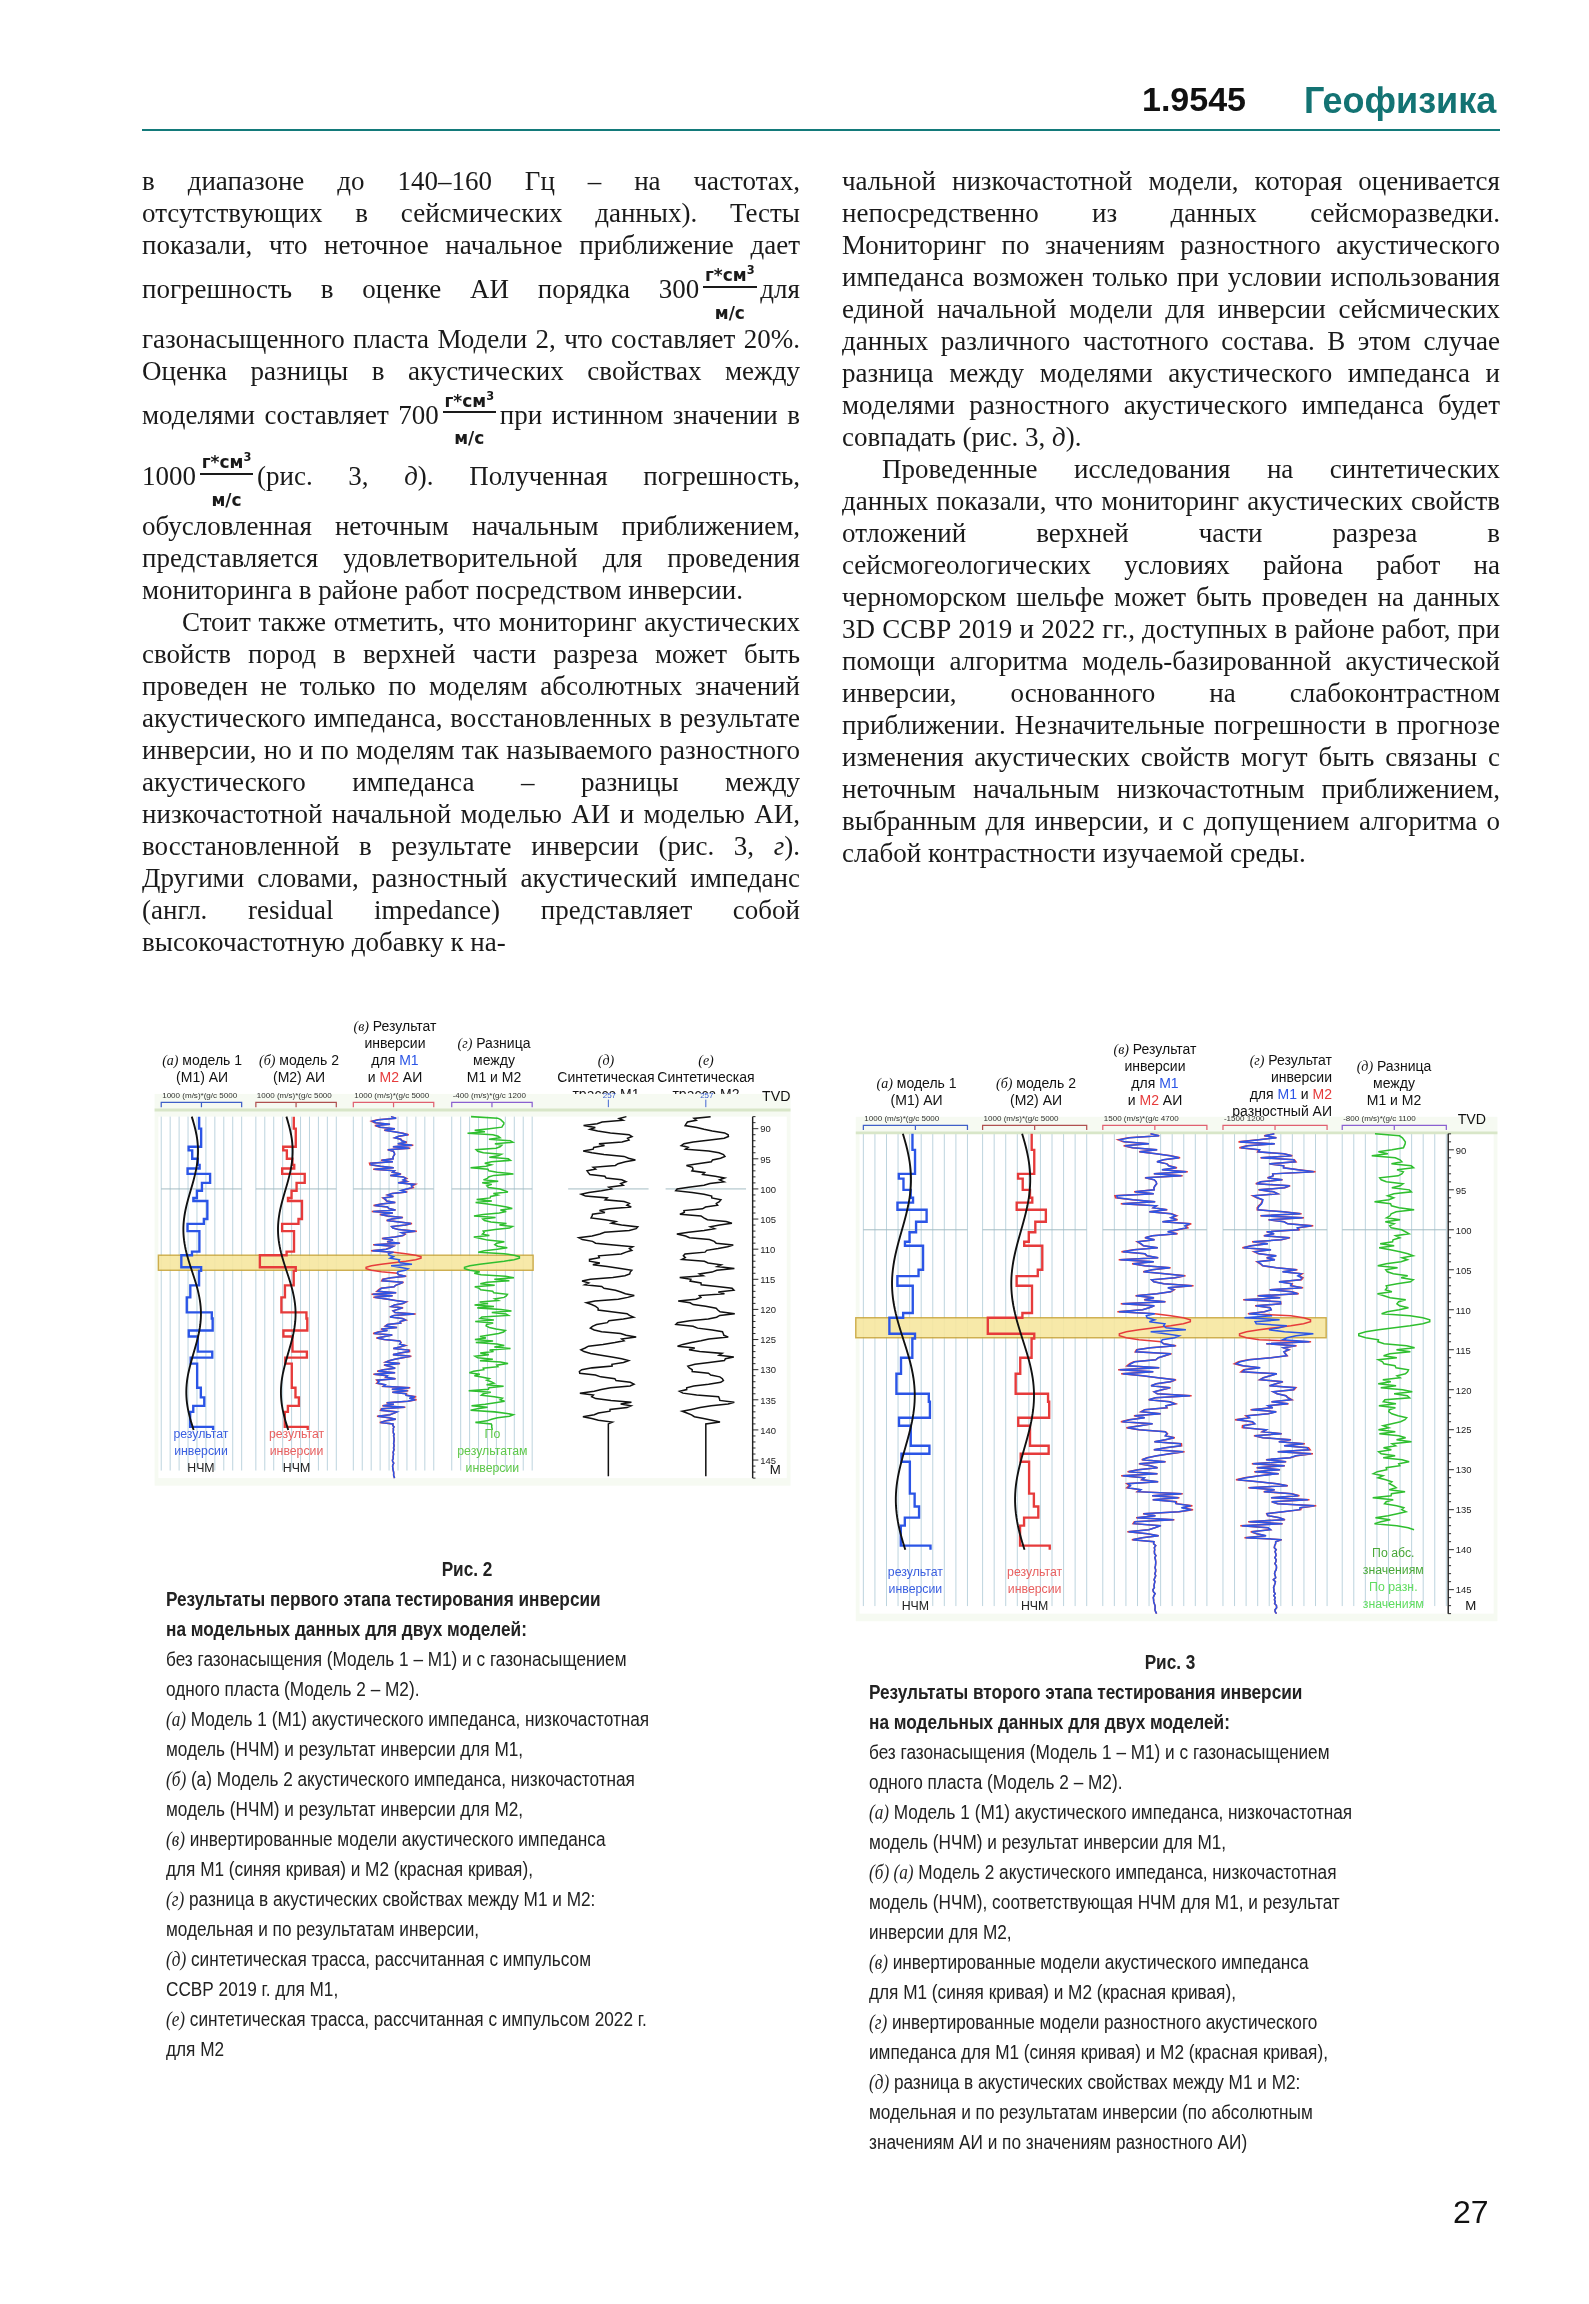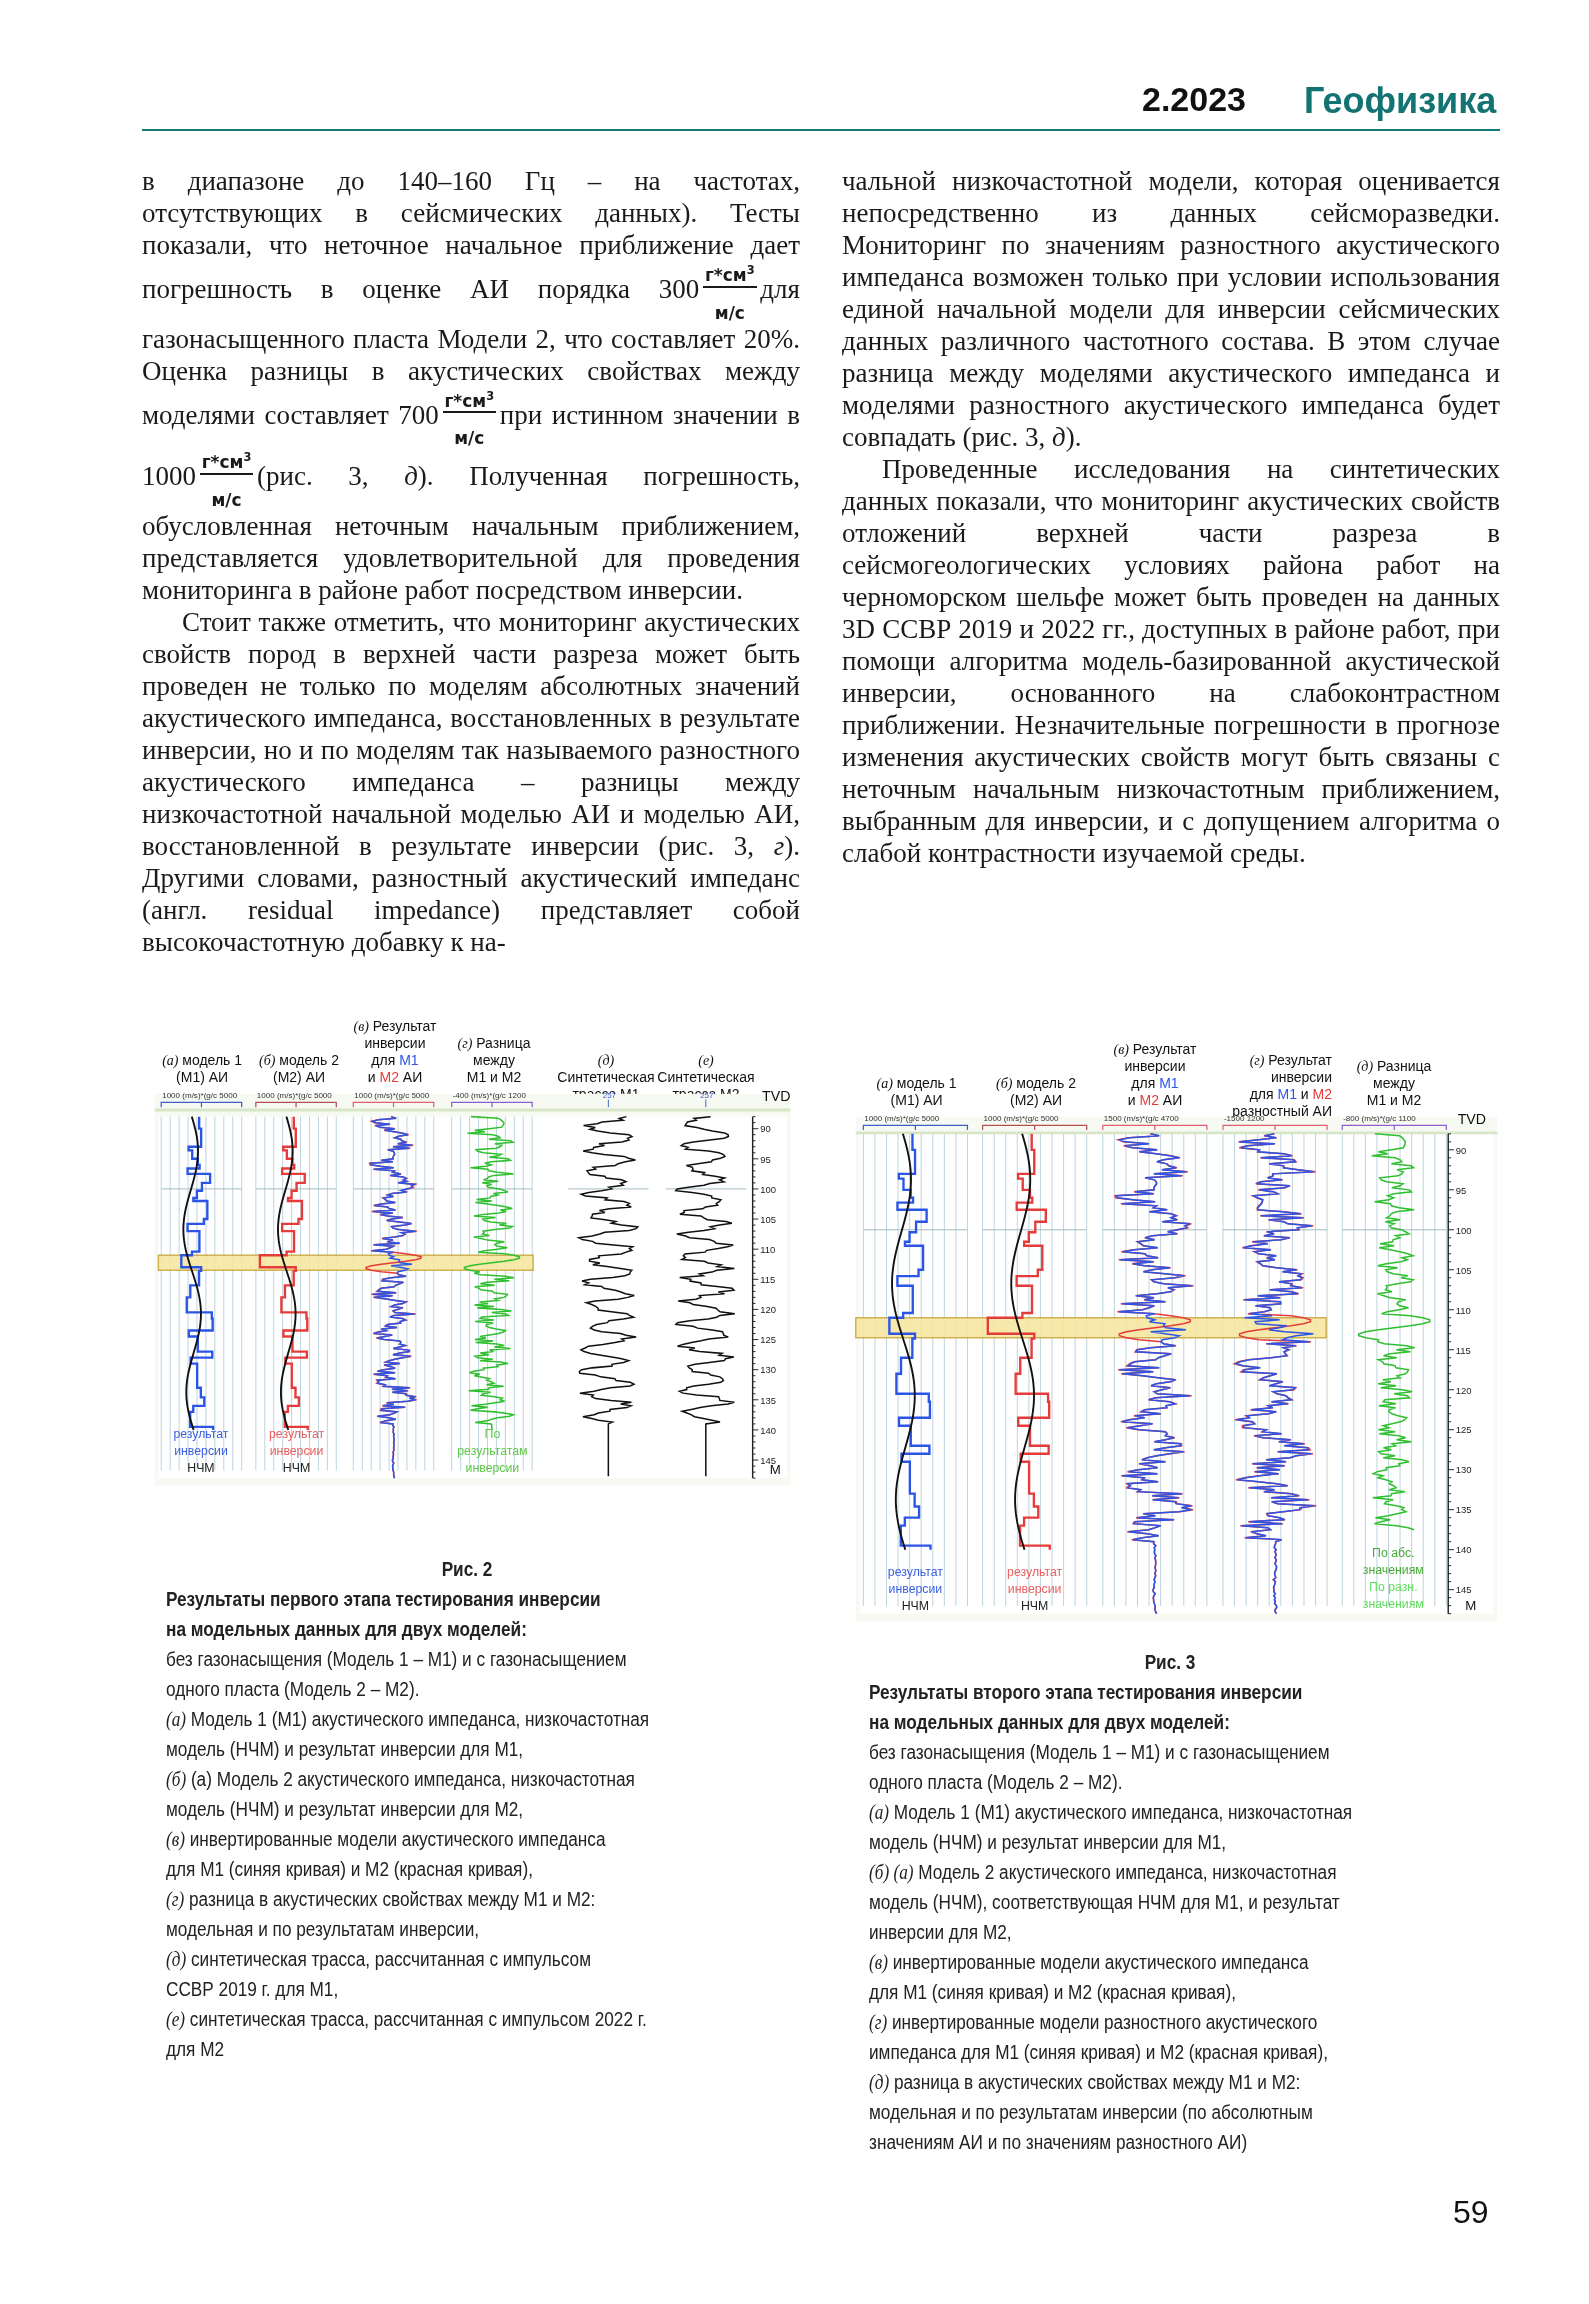--- a/index.html
+++ b/index.html
@@ -31,21 +31,21 @@
   .cap-title { font-weight: bold; display: block; }
   .cap-line { display: block; }
   .cap-line i { font-family: "Liberation Serif", serif; }
   .page-num { position: absolute; left: 1453px; top: 2194px; font-family: "Liberation Sans", sans-serif; font-size: 32px; color: #111; }
   svg text { font-family: "Liberation Sans", sans-serif; }
 </style>
 </head>
 <body>
 
 <div class="header">
-  <span class="hdr-issue">2.2023</span>
+  <span class="hdr-issue">1.9545</span>
   <span class="hdr-journal">Геофизика</span>
 </div>
 
 <div class="col col-left">
   <p>
     <span>в диапазоне до 140–160 Гц – на частотах, отсутствующих в сейсмических данных). Тесты показали, что неточное начальное приближение дает погрешность в оценке АИ порядка 300</span><span class="frac"><span class="num"><span>г*см</span><sup>3</sup></span><span class="den">м/с</span></span><span>для газонасыщенного пласта Модели 2, что составляет 20%. Оценка разницы в акустических свойствах между моделями составляет 700</span><span class="frac"><span class="num"><span>г*см</span><sup>3</sup></span><span class="den">м/с</span></span><span>при истинном значении в 1000</span><span class="frac"><span class="num"><span>г*см</span><sup>3</sup></span><span class="den">м/с</span></span><span>(рис. 3, </span><i>д</i><span>). Полученная погрешность, обусловленная неточным начальным приближением, представляется удовлетворительной для проведения мониторинга в районе работ посредством инверсии.</span>
   </p>
   <p class="indent">
     <span>Стоит также отметить, что мониторинг акустических свойств пород в верхней части разреза может быть проведен не только по моделям абсолютных значений акустического импеданса, восстановленных в результате инверсии, но и по моделям так называемого разностного акустического импеданса – разницы между низкочастотной начальной моделью АИ и моделью АИ, восстановленной в результате инверсии (рис. 3, </span><i>г</i><span>). Другими словами, разностный акустический импеданс (англ. residual impedance) представляет собой высокочастотную добавку к на-</span>
   </p>
@@ -440,14 +440,14 @@
       <span class="cap-line"><i>(в)</i> инвертированные модели акустического импеданса</span>
       <span class="cap-line">для М1 (синяя кривая) и М2 (красная кривая),</span>
       <span class="cap-line"><i>(г)</i> инвертированные модели разностного акустического</span>
       <span class="cap-line">импеданса для М1 (синяя кривая) и М2 (красная кривая),</span>
       <span class="cap-line"><i>(д)</i> разница в акустических свойствах между М1 и М2:</span>
       <span class="cap-line">модельная и по результатам инверсии (по абсолютным</span>
       <span class="cap-line">значениям АИ и по значениям разностного АИ)</span>
     </div>
 </div>
 
-<div class="page-num">59</div>
+<div class="page-num">27</div>
 
 
 </body></html>

